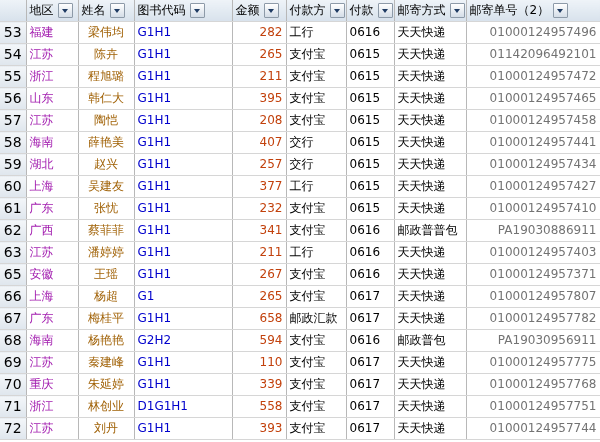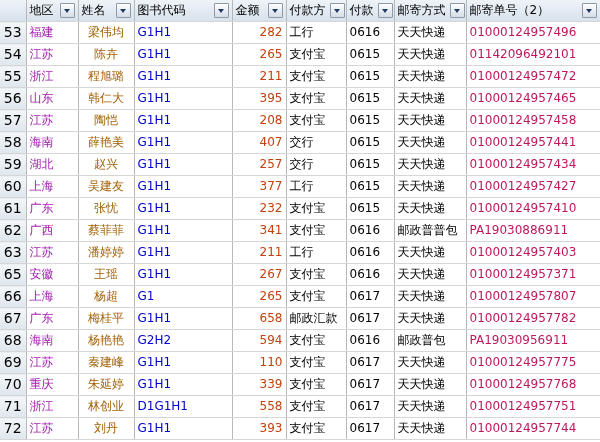--- a/index.html
+++ b/index.html
@@ -48,21 +48,21 @@
     position: relative;
     height: 22px;
     line-height: 22px;
   }
   thead th.rowhdr {
     background: linear-gradient(to bottom, #eef3f8 0%, #d8e2ec 100%);
   }
   th .hdr-inner {
     display: flex;
     align-items: center;
-    justify-content: space-between;
+    justify-content: flex-start;
     gap: 4px;
   }
   .filter-btn {
     width: 13px;
     height: 13px;
     border: 1px solid #8d9aa8;
     background: linear-gradient(to bottom, #ffffff 0%, #d4dde7 100%);
     display: inline-block;
     position: relative;
     flex: 0 0 auto;
@@ -89,21 +89,21 @@
     font-size: 14px;
     padding: 0;
   }
   td.c-region { color: #a21caf; }
   td.c-name   { color: #a16207; font-weight: bold; text-align: center; }
   td.c-code   { color: #0000cc; margin-left: 36px; }
   td.c-amount { color: #c2410c; text-align: right; padding-right: 6px; }
   td.c-pay    { color: #000; }
   td.c-paycode{ color: #000; }
   td.c-ship   { color: #000; }
-  td.c-track  { color: #be185d; }
+  td.c-track  { color: #737373; text-align: right; }
 
   .col-rownum { width: 26px; }
   .col-region { width: 52px; }
   .col-name   { width: 56px; }
   .col-code   { width: 98px; }
   .col-amount { width: 54px; }
   .col-pay    { width: 60px; }
   .col-paycode{ width: 48px; }
   .col-ship   { width: 72px; }
   .col-track  { width: 134px; }

